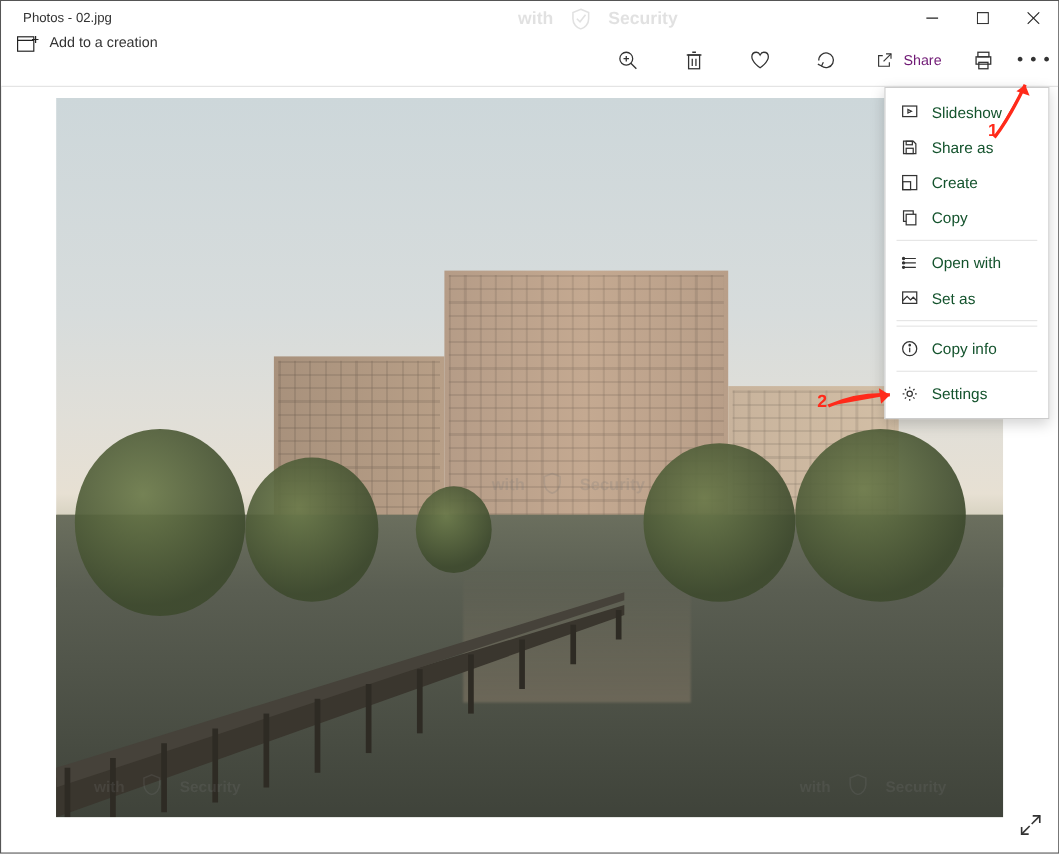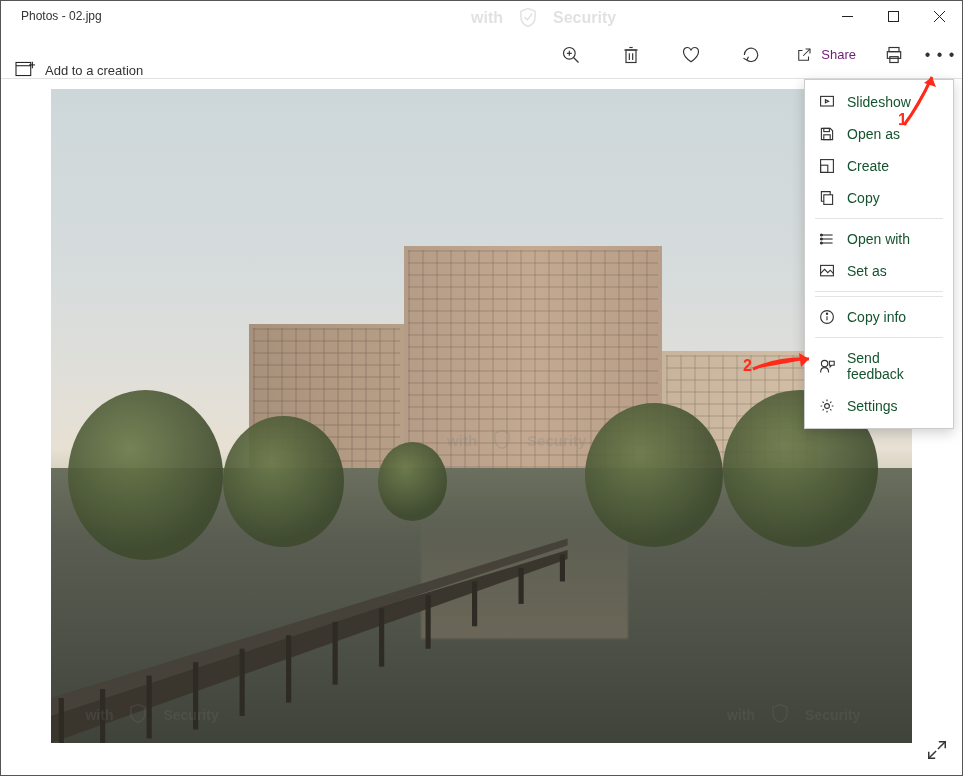--- a/index.html
+++ b/index.html
@@ -52,21 +52,21 @@
     background: #0078d7;
     color: #fff;
     display: flex;
     align-items: center;
     gap: 10px;
     padding: 0 16px 0 14px;
     font-size: 13px;
   }
   .see-all svg { width: 20px; height: 16px; fill: none; stroke: #fff; stroke-width: 1.4; }
   .add-creation {
-    display: flex; align-items: flex-end;
+    display: flex; align-items: flex-start;
     gap: 10px;
     padding: 0 16px 0 14px;
     color: #333;
     font-size: 13px;
   }
   .add-creation svg { width: 20px; height: 18px; stroke: #222; fill: none; stroke-width: 1.3; }
   .toolbar-spacer { flex: 1; }
   .toolbar-icons {
     display: flex; align-items: center;
   }
@@ -376,21 +376,21 @@
         <polygon points="8,7 8,11 12,9"></polygon>
       </svg>
     <span>Slideshow</span>
   </div>
   <div class="dd-item">
     <svg viewBox="0 0 20 20">
         <path d="M3 3 H14 L17 6 V17 H3 Z"></path>
         <rect x="6" y="3" width="7" height="4"></rect>
         <rect x="6" y="11" width="8" height="6"></rect>
       </svg>
-    <span>Open as</span>
+    <span>Share as</span>
   </div>
   <div class="dd-item">
     <svg viewBox="0 0 20 20">
         <rect x="2" y="2" width="16" height="16"></rect>
         <rect x="2" y="9" width="9" height="9"></rect>
       </svg>
     <span>Create</span>
   </div>
   <div class="dd-item">
     <svg viewBox="0 0 20 20">
@@ -424,28 +424,20 @@
     <svg viewBox="0 0 20 20">
         <circle cx="10" cy="10" r="8"></circle>
         <line x1="10" y1="9" x2="10" y2="14"></line>
         <circle cx="10" cy="6" r="0.8" fill="#333"></circle>
       </svg>
     <span>Copy info</span>
   </div>
   <div class="dd-sep"></div>
   <div class="dd-item">
     <svg viewBox="0 0 20 20">
-        <circle cx="7" cy="7" r="4"></circle>
-        <path d="M2 18 C2 14 4 12 7 12 C10 12 12 14 12 18"></path>
-        <path d="M13 4 H19 V9 H16 L14 11 V9 H13 Z"></path>
-      </svg>
-    <span>Send feedback</span>
-  </div>
-  <div class="dd-item">
-    <svg viewBox="0 0 20 20">
         <circle cx="10" cy="10" r="3"></circle>
         <path d="M10 2 V4 M10 16 V18 M2 10 H4 M16 10 H18 M4.5 4.5 L6 6 M14 14 L15.5 15.5 M15.5 4.5 L14 6 M6 14 L4.5 15.5"></path>
       </svg>
     <span>Settings</span>
   </div>
 </div>
 
 <div class="annotation" style="right:55px; top:110px;">
   <span class="anno-num">1</span>
 </div>

